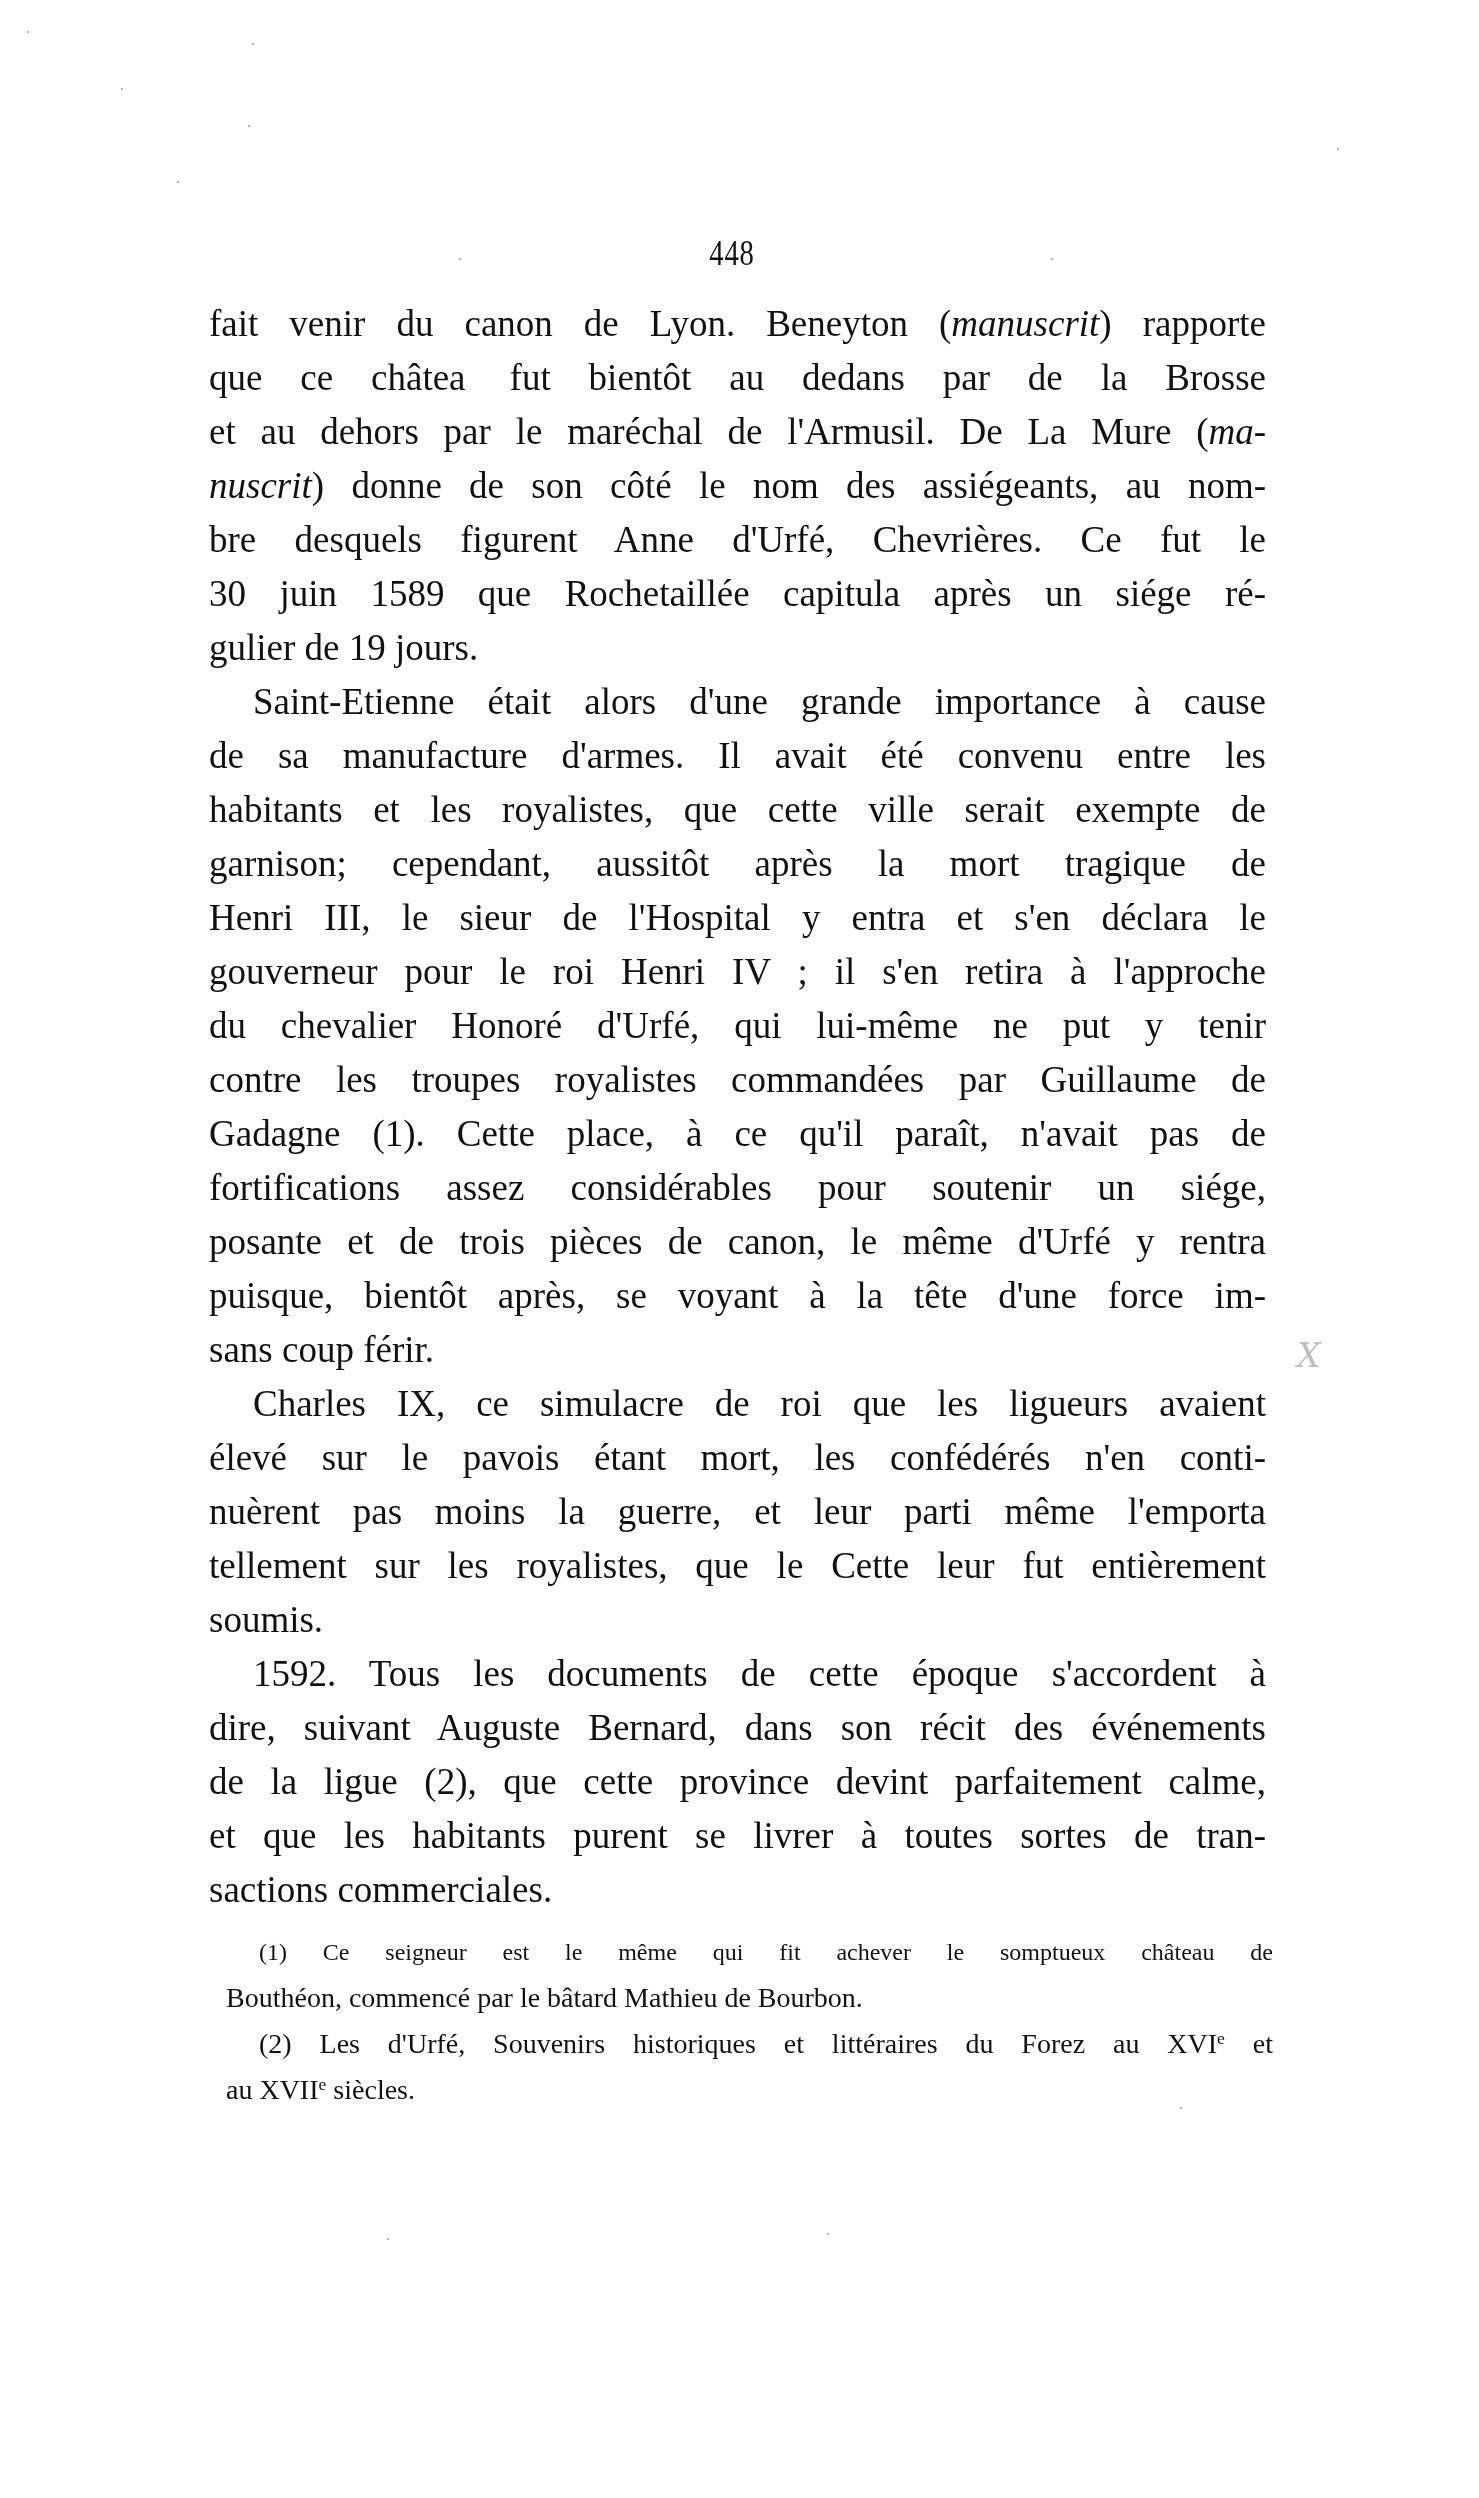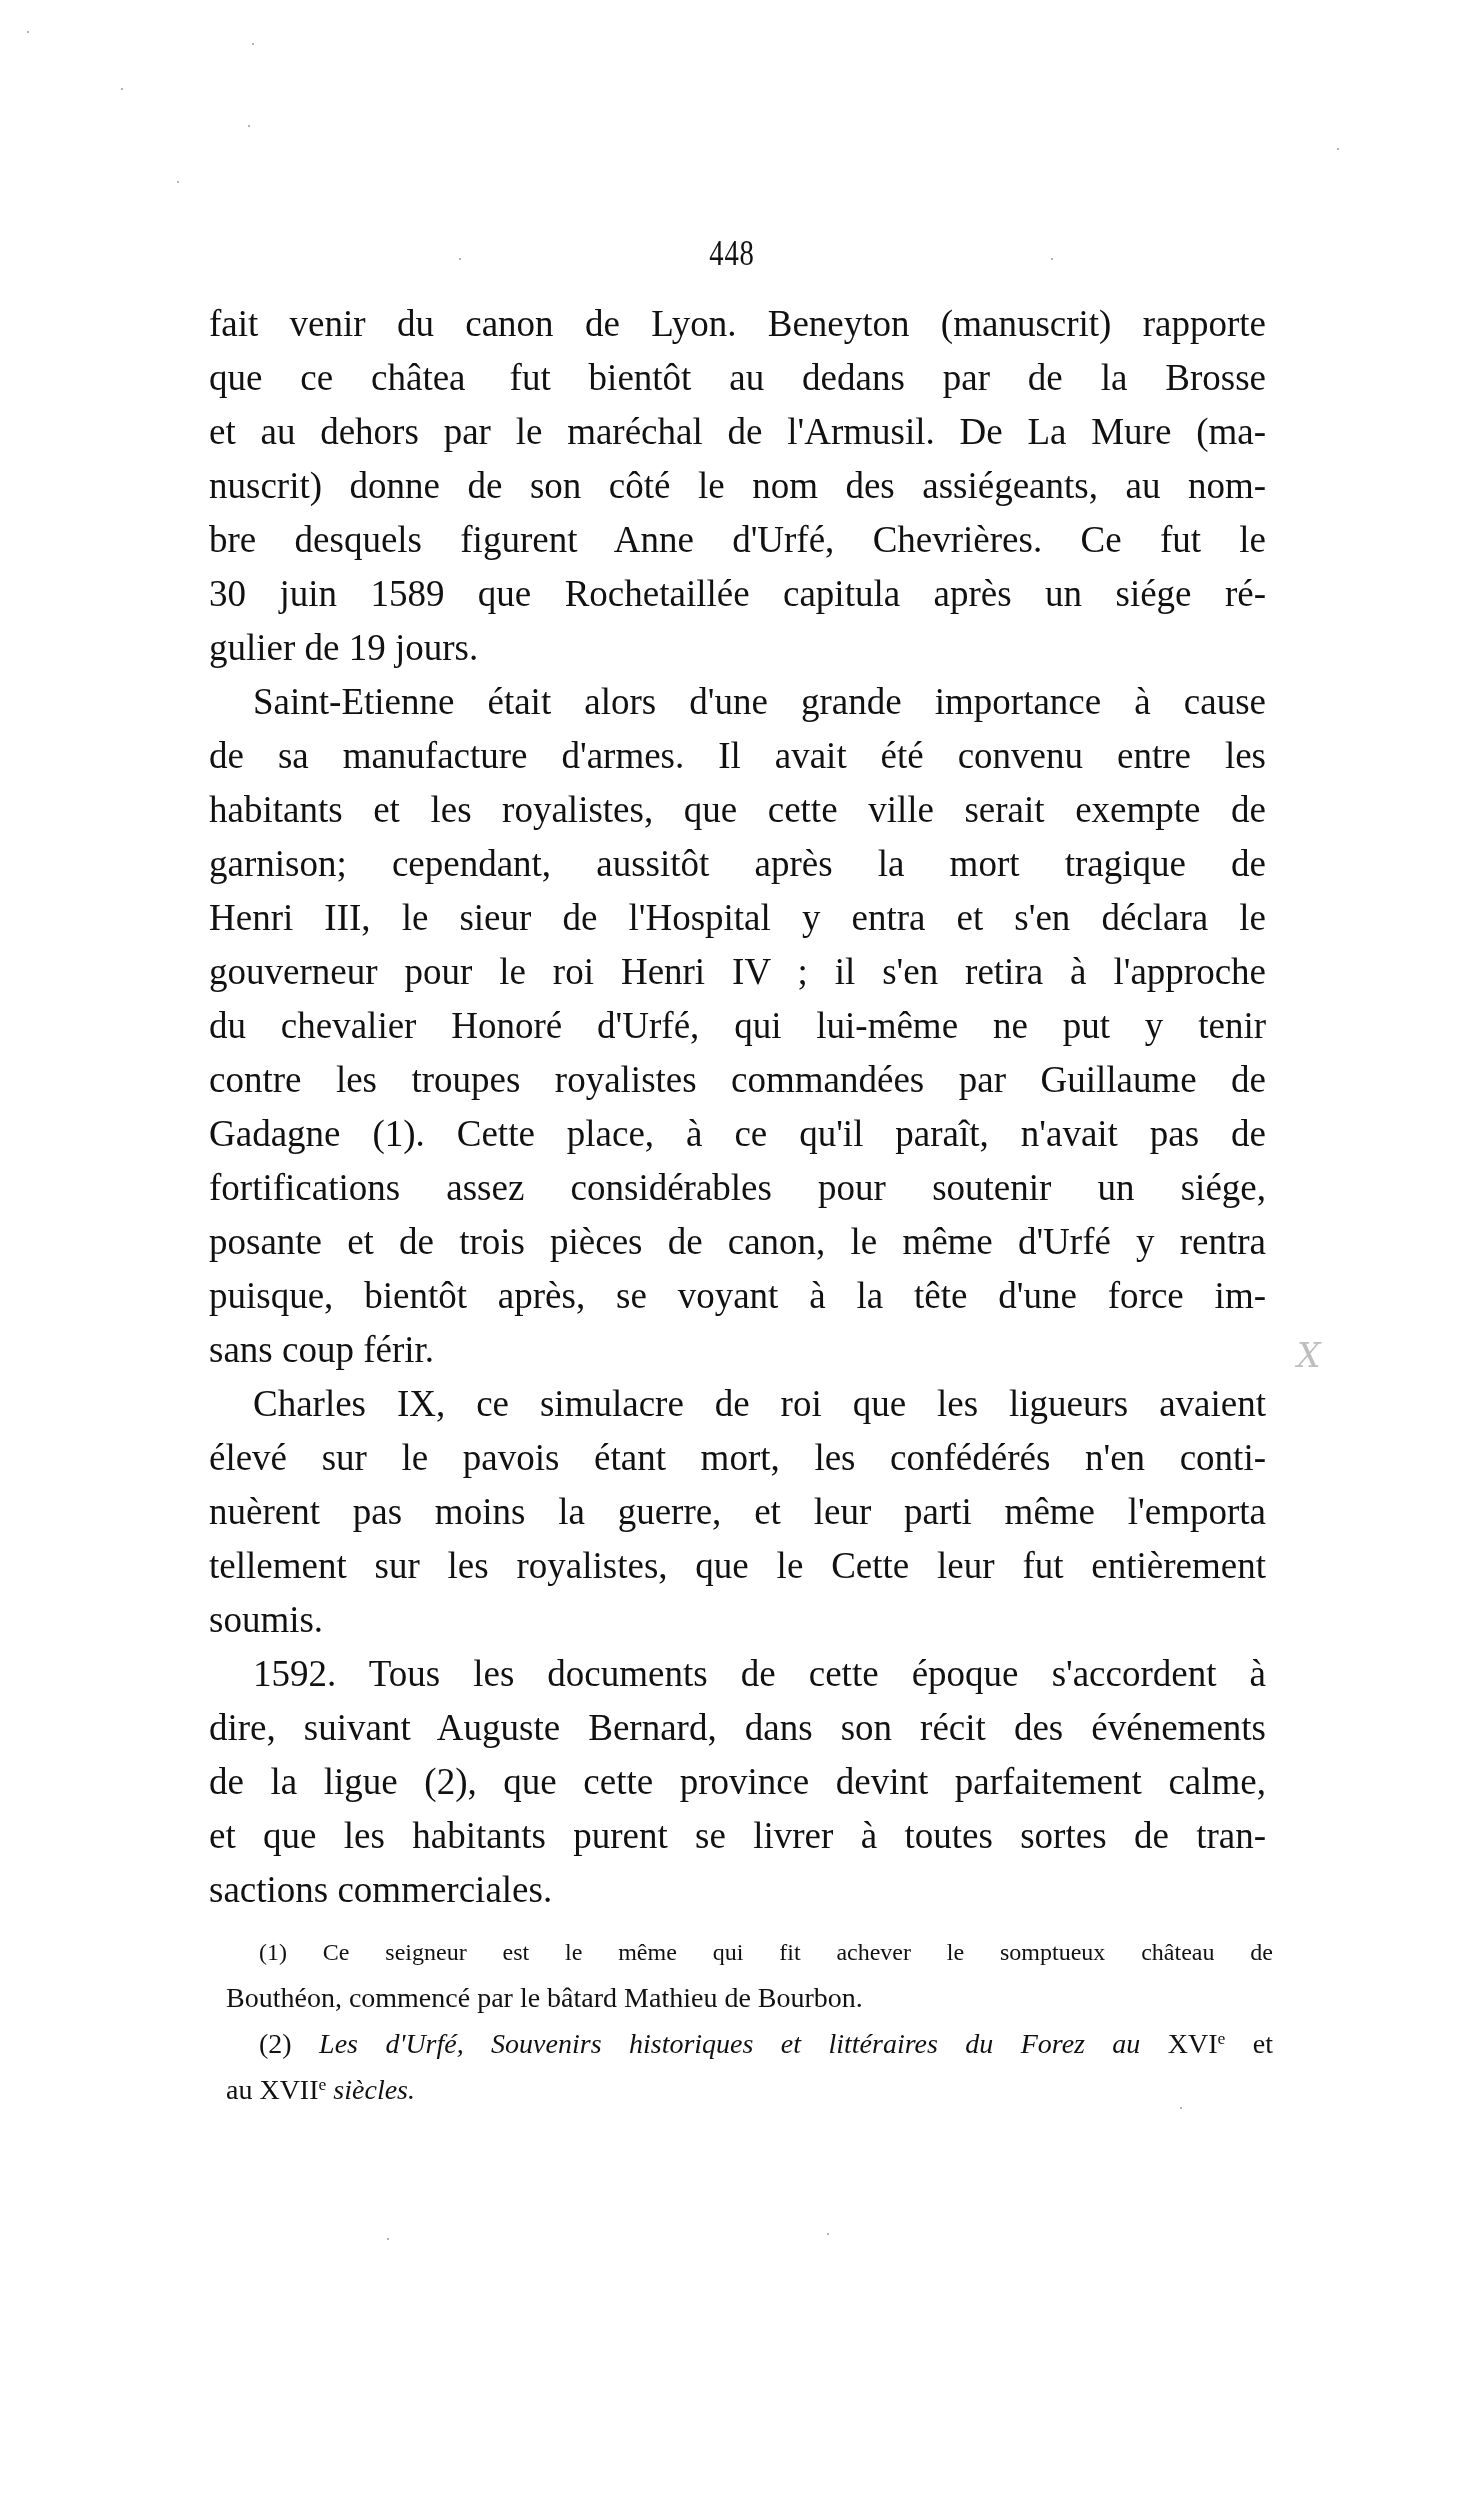--- a/index.html
+++ b/index.html
@@ -50,20 +50,21 @@
     overflow: visible;
   }
   .line.last {
     text-align: left;
     text-align-last: left;
   }
   .line.indent {
     padding-left: 44px;
   }
   .line .it {
+    font-style: italic;
   }
   .footnotes {
     position: absolute;
     left: 226px;
     top: 1929px;
     width: 1047px;
   }
   .fn-line {
     display: block;
     height: 46px;
@@ -73,21 +74,21 @@
     text-align-last: justify;
     white-space: nowrap;
   }
   .fn-line.last {
     text-align: left;
     text-align-last: left;
   }
   .fn-line.indent {
     padding-left: 33px;
   }
-  .fn-line .it { font-style: italic; }
+  .fn-line .it { }
   sup.ord {
     font-size: 17.6px;
     vertical-align: 8.8px;
     line-height: 0;
   }
   .margin-mark {
     position: absolute;
     left: 1297px;
     top: 1336px;
     font-size: 33px;

